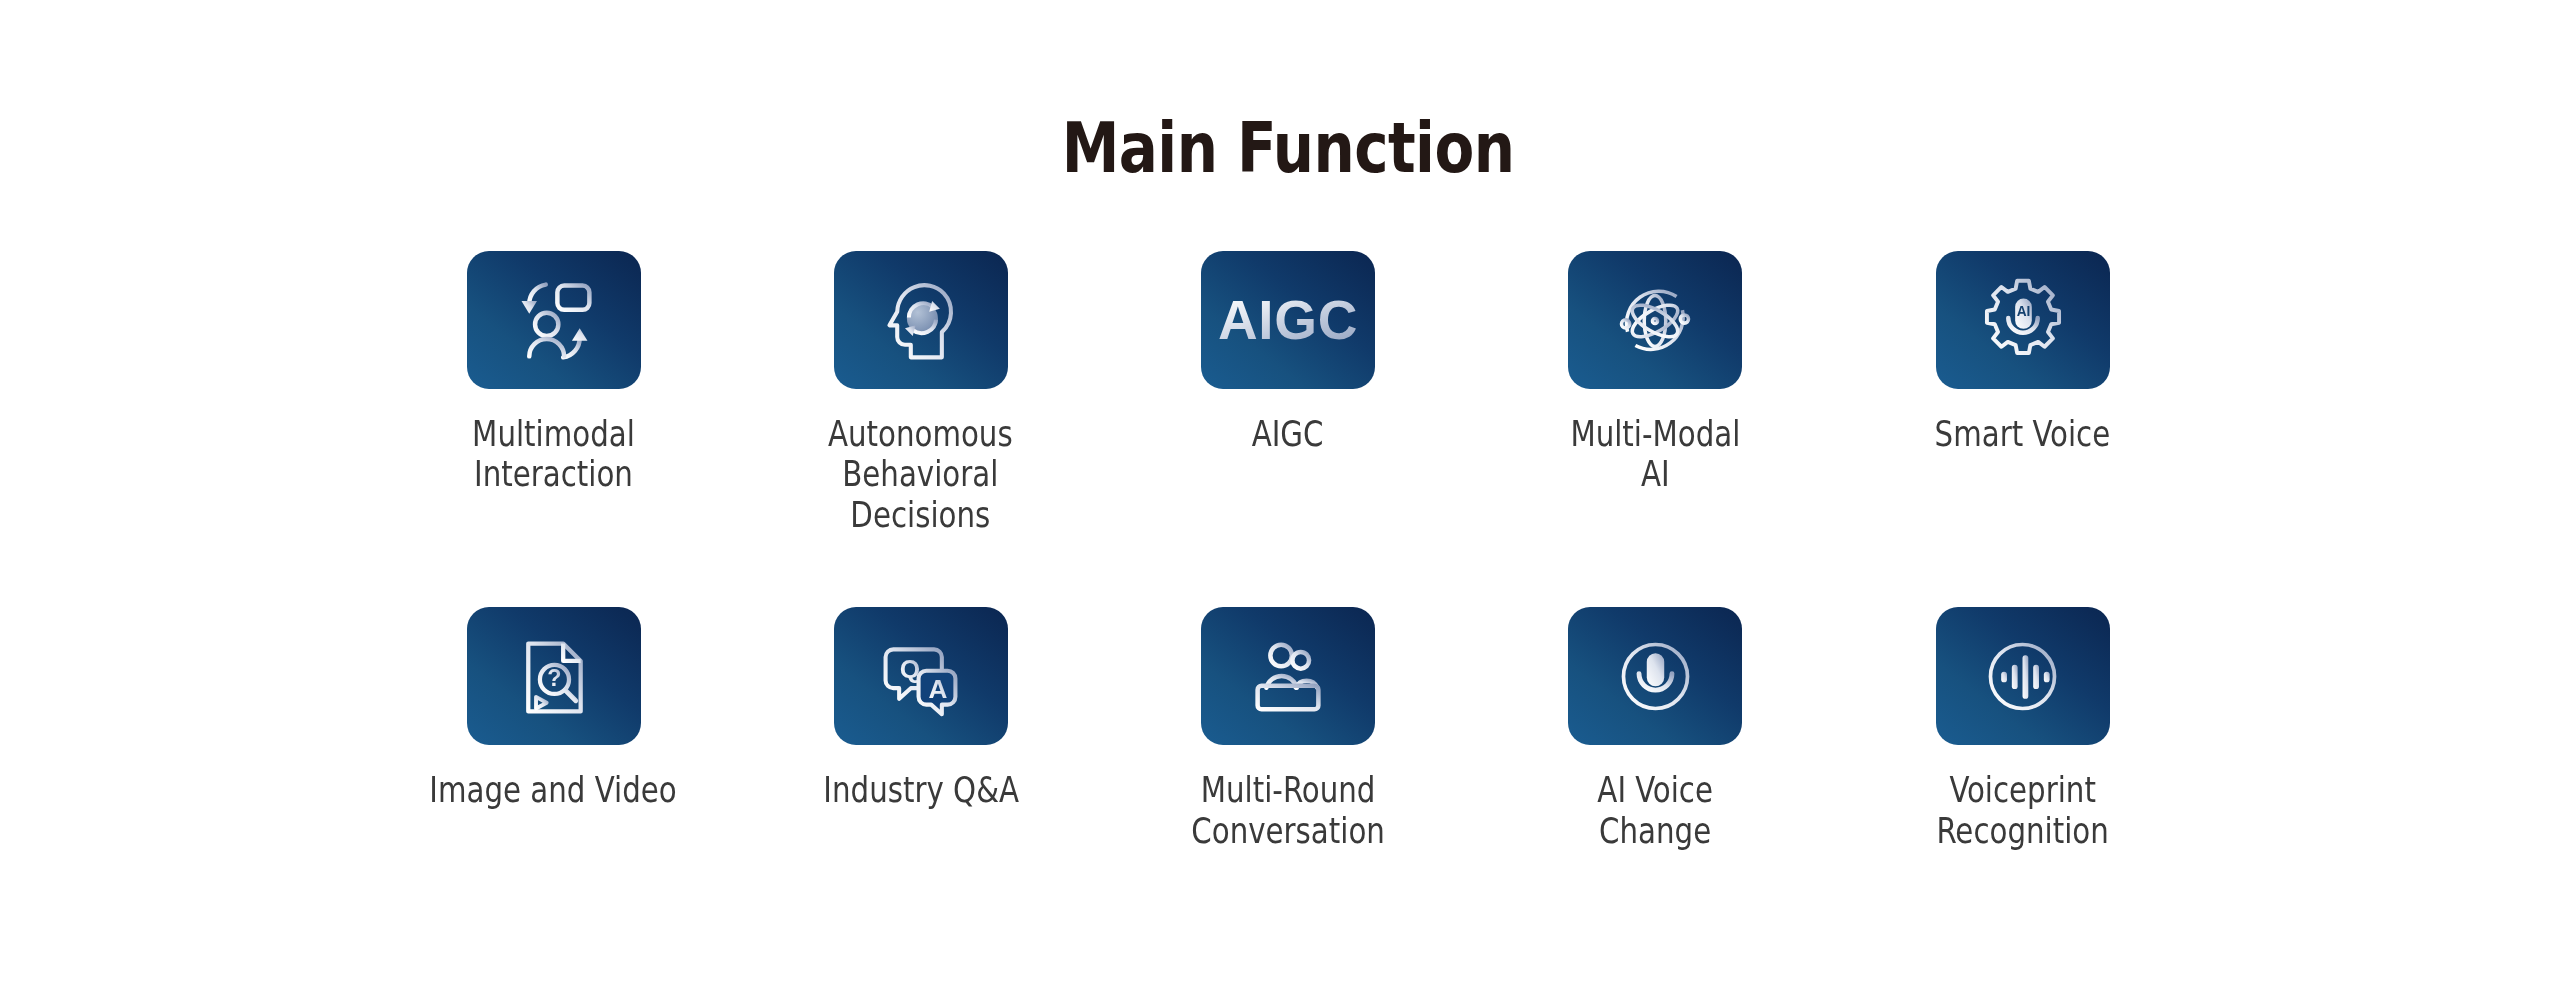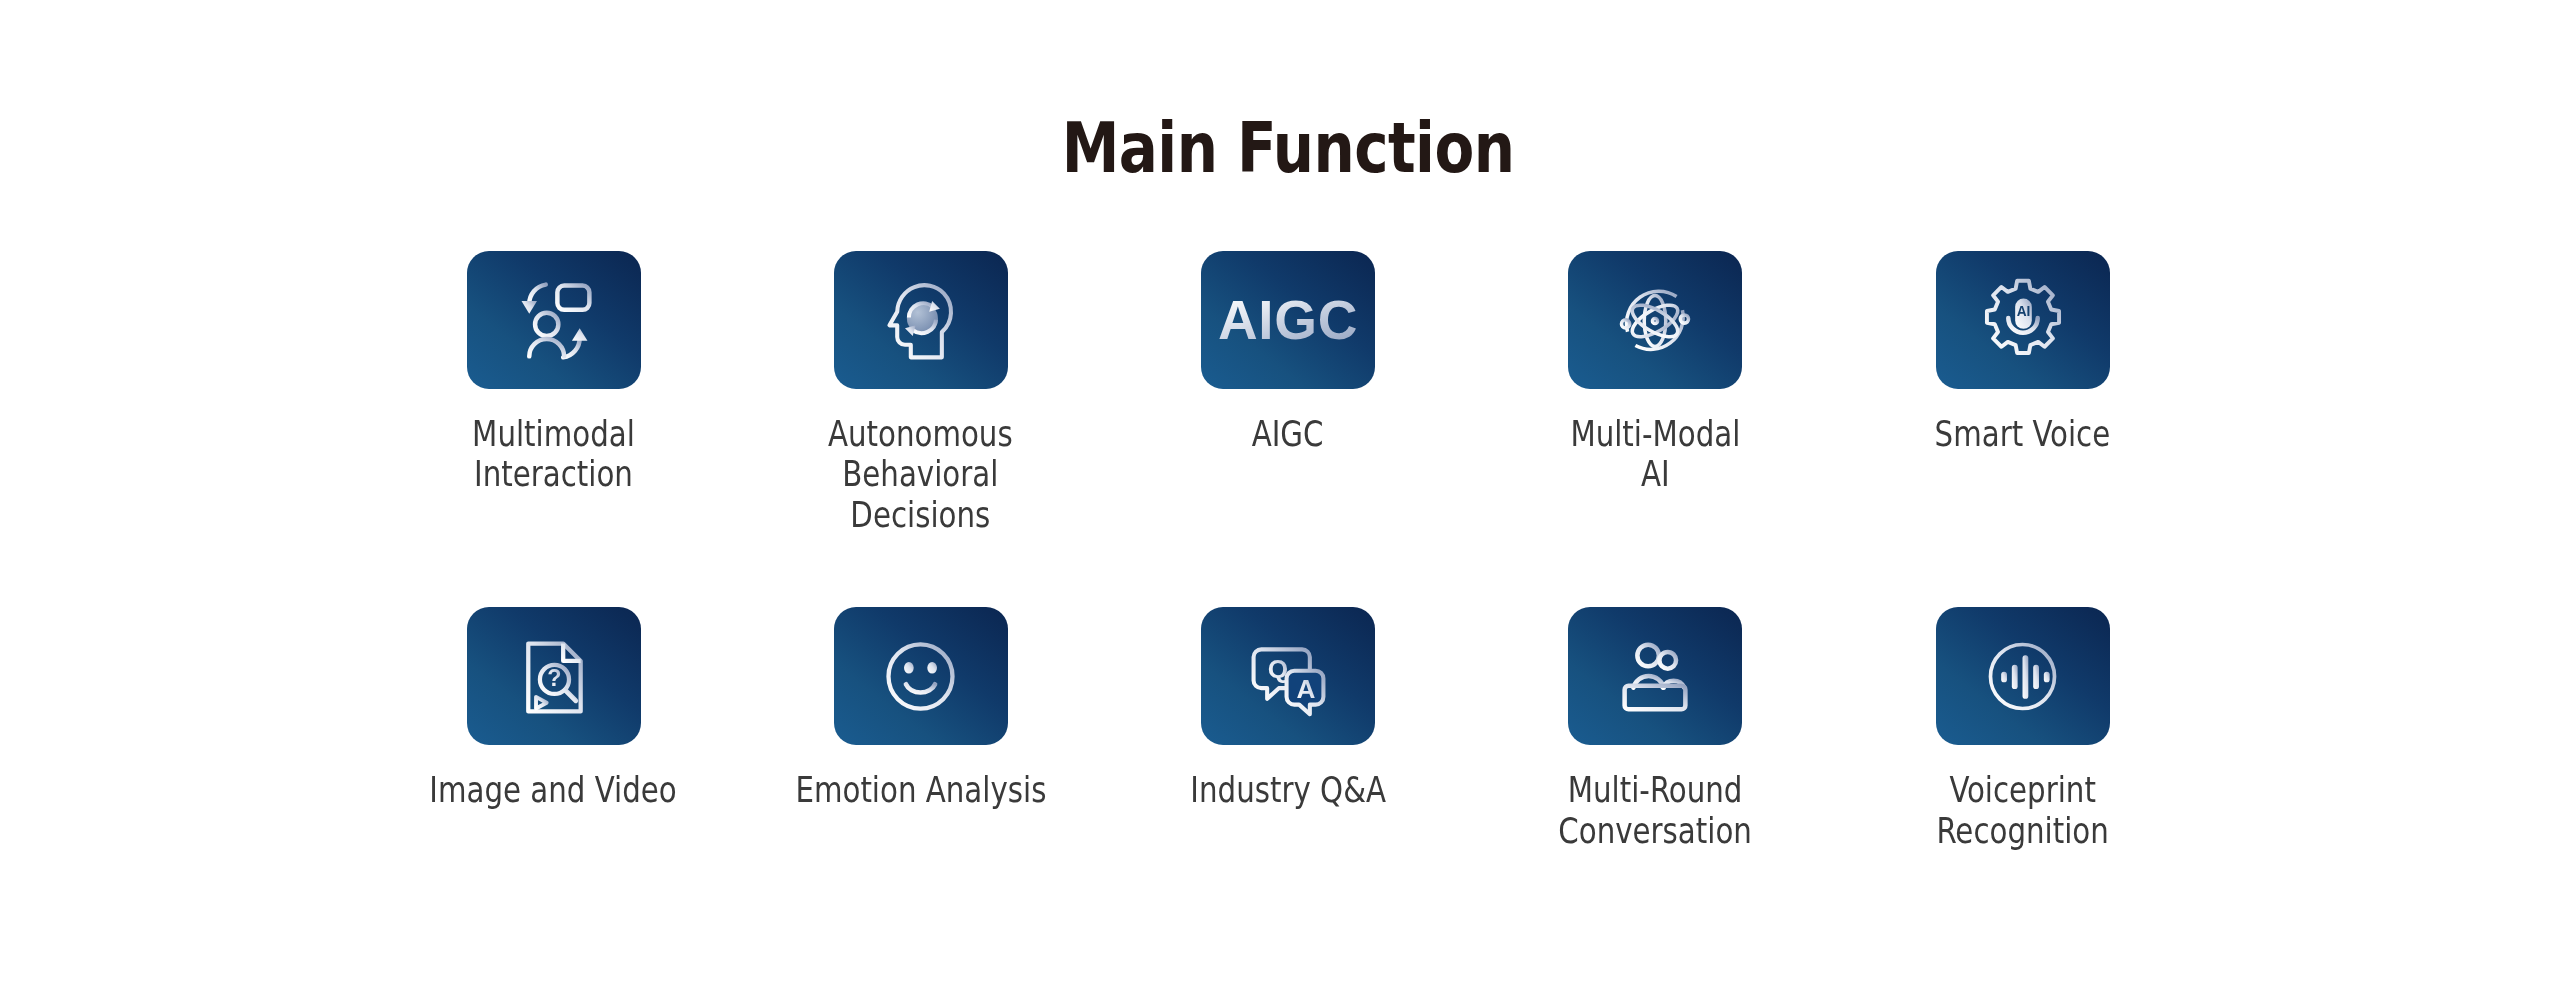--- a/index.html
+++ b/index.html
@@ -208,38 +208,20 @@
             <path d="M60 16 v18 h18" fill="none" stroke="url(#g7)" stroke-width="4.4" stroke-linejoin="round"></path>
             <circle cx="51" cy="53" r="15" fill="none" stroke="url(#g7)" stroke-width="4.4"></circle>
             <path d="M62 64 l11 11" stroke="url(#g7)" stroke-width="5" stroke-linecap="round"></path>
             <text x="51" y="60" font-size="24" font-weight="600" fill="url(#g7)" text-anchor="middle" font-family="Liberation Sans, sans-serif">?</text>
             <path d="M32 71 l11 6 l-11 6 z" fill="none" stroke="url(#g7)" stroke-width="4" stroke-linejoin="round"></path>
           </svg>
         </div>
         <div class="label">Image and Video</div>
       </div>
 
-      <div class="cell">
-        <div class="tile" style="background: linear-gradient(38deg, rgb(26, 92, 144) 0%, rgb(23, 81, 127) 30%, rgb(16, 58, 106) 62%, rgb(11, 38, 81) 100%);">
-          <svg width="97" height="97" viewBox="0 0 100 100">
-            <defs>
-              <linearGradient id="g8" x1="0" y1="1" x2="1" y2="0">
-                <stop offset="0%" stop-color="#ffffff"></stop>
-                  <stop offset="55%" stop-color="#dde3ee"></stop>
-                  <stop offset="100%" stop-color="#93a2c0"></stop>
-              </linearGradient>
-            </defs>
-            <circle cx="50" cy="50" r="33" fill="none" stroke="url(#g8)" stroke-width="4.4"></circle>
-            <ellipse cx="38" cy="41" rx="5" ry="6" fill="url(#g8)"></ellipse>
-            <ellipse cx="62" cy="41" rx="5" ry="6" fill="url(#g8)"></ellipse>
-            <path d="M35 58 a16 13 0 0 0 30 0" fill="none" stroke="url(#g8)" stroke-width="4.8" stroke-linecap="round"></path>
-          </svg>
-        </div>
-        <div class="label">Emotion Analysis</div>
-      </div>
 
       <div class="cell">
         <div class="tile" style="background: linear-gradient(38deg, rgb(26, 92, 144) 0%, rgb(23, 81, 127) 30%, rgb(16, 58, 106) 62%, rgb(11, 38, 81) 100%);">
           <svg width="97" height="97" viewBox="0 0 100 100">
             <defs>
               <linearGradient id="g9" x1="0" y1="1" x2="1" y2="0">
                 <stop offset="0%" stop-color="#ffffff"></stop>
                   <stop offset="55%" stop-color="#dde3ee"></stop>
                   <stop offset="100%" stop-color="#93a2c0"></stop>
               </linearGradient>
@@ -270,20 +252,39 @@
               <path d="M58 62 a12 12 0 0 1 22 0"></path>
               <rect x="19" y="60" width="62" height="24" rx="4"></rect>
               <path d="M24 60 h52"></path>
             </g>
           </svg>
         </div>
         <div class="label">Multi-Round
 Conversation</div>
       </div>
 
+      <div class="cell">
+        <div class="tile" style="background: linear-gradient(38deg, rgb(26, 92, 144) 0%, rgb(23, 81, 127) 30%, rgb(16, 58, 106) 62%, rgb(11, 38, 81) 100%);">
+          <svg width="97" height="97" viewBox="0 0 100 100">
+            <defs>
+              <linearGradient id="g11" x1="0" y1="1" x2="1" y2="0">
+                <stop offset="0%" stop-color="#ffffff"></stop>
+                  <stop offset="55%" stop-color="#dde3ee"></stop>
+                  <stop offset="100%" stop-color="#93a2c0"></stop>
+              </linearGradient>
+            </defs>
+            <circle cx="50" cy="50" r="33" fill="none" stroke="url(#g11)" stroke-width="3.8"></circle>
+            <rect x="41" y="26" width="18" height="34" rx="9" fill="url(#g11)"></rect>
+            <path d="M33 47 a17 17 0 0 0 34 0" fill="none" stroke="url(#g11)" stroke-width="5" stroke-linecap="round"></path>
+            <path d="M50 64 v11" stroke="url(#g11)" stroke-width="5" stroke-linecap="round"></path>
+          </svg>
+        </div>
+        <div class="label">AI Voice
+Change</div>
+      </div>
 
       <div class="cell">
         <div class="tile" style="background: linear-gradient(38deg, rgb(26, 92, 144) 0%, rgb(23, 81, 127) 30%, rgb(16, 58, 106) 62%, rgb(11, 38, 81) 100%);">
           <svg width="97" height="97" viewBox="0 0 100 100">
             <defs>
               <linearGradient id="g12" x1="0" y1="1" x2="1" y2="0">
                 <stop offset="0%" stop-color="#ffffff"></stop>
                   <stop offset="55%" stop-color="#dde3ee"></stop>
                   <stop offset="100%" stop-color="#93a2c0"></stop>
               </linearGradient>

